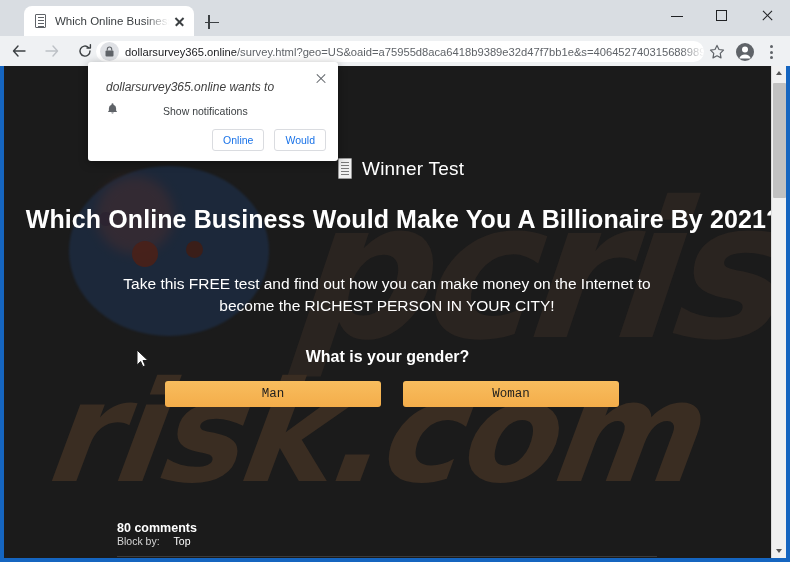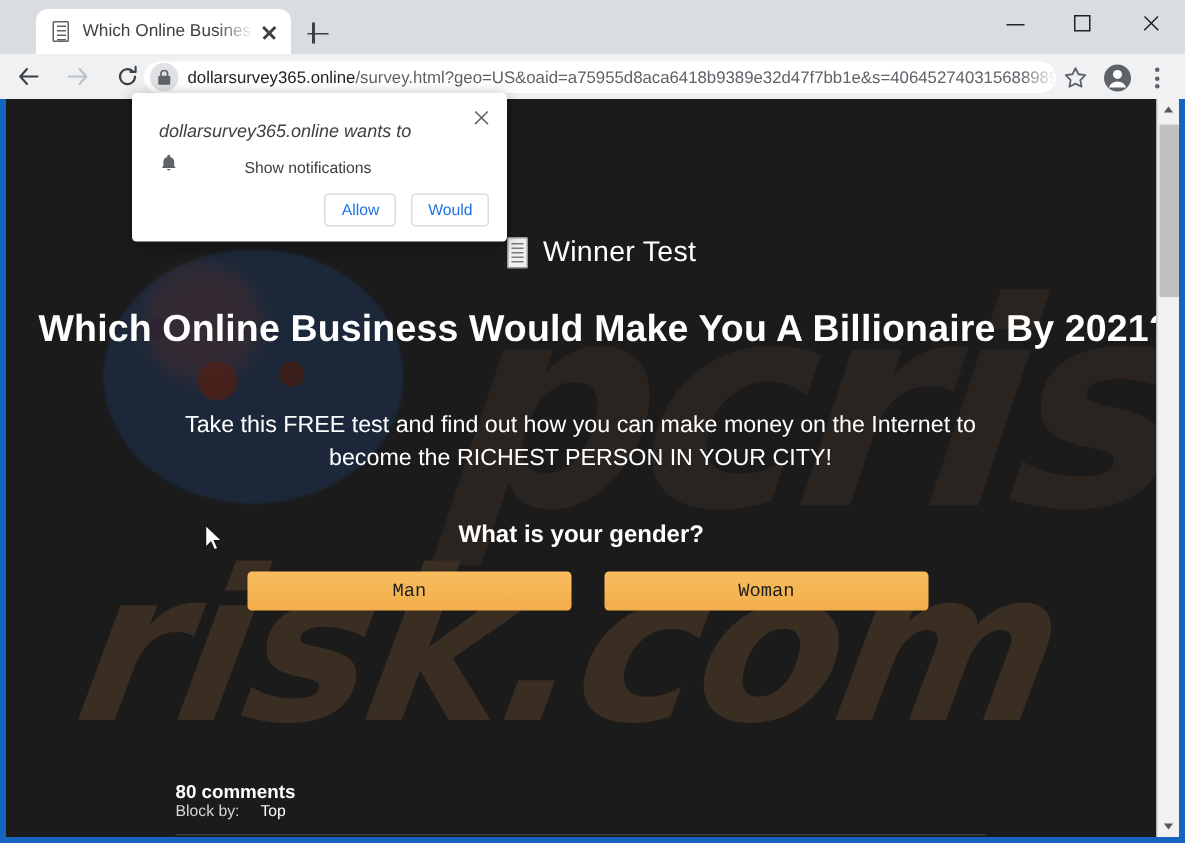--- a/index.html
+++ b/index.html
@@ -423,21 +423,21 @@
     <div id="perm-row">
       <span>
         <svg width="13" height="14" viewBox="0 0 13 14">
             <path d="M6.5 1.2a1 1 0 0 1 1 1v.5a3.6 3.6 0 0 1 2.6 3.45v2.3l1 1.5H1.9l1-1.5v-2.3A3.6 3.6 0 0 1 5.5 2.7v-.5a1 1 0 0 1 1-1z" fill="#5f6368"></path>
             <path d="M5.2 10.6a1.35 1.35 0 0 0 2.6 0z" fill="#5f6368"></path>
           </svg>
       </span>
       <span id="perm-label">Show notifications</span>
     </div>
     <div id="perm-actions">
-      <button class="perm-btn">Allow</button>
+      <button class="perm-btn">Online</button>
       <button class="perm-btn">Would</button>
     </div>
   </div>
 
   <div id="cursor">
     <svg width="13" height="19" viewBox="0 0 13 19">
       <path d="M1 1l0 15.2 3.6-3.7 2.3 5.2 2.4-1.1-2.3-5.1 5 0z" fill="#ffffff" stroke="#1b1b1b" stroke-width="1"></path>
     </svg>
   </div>
 

